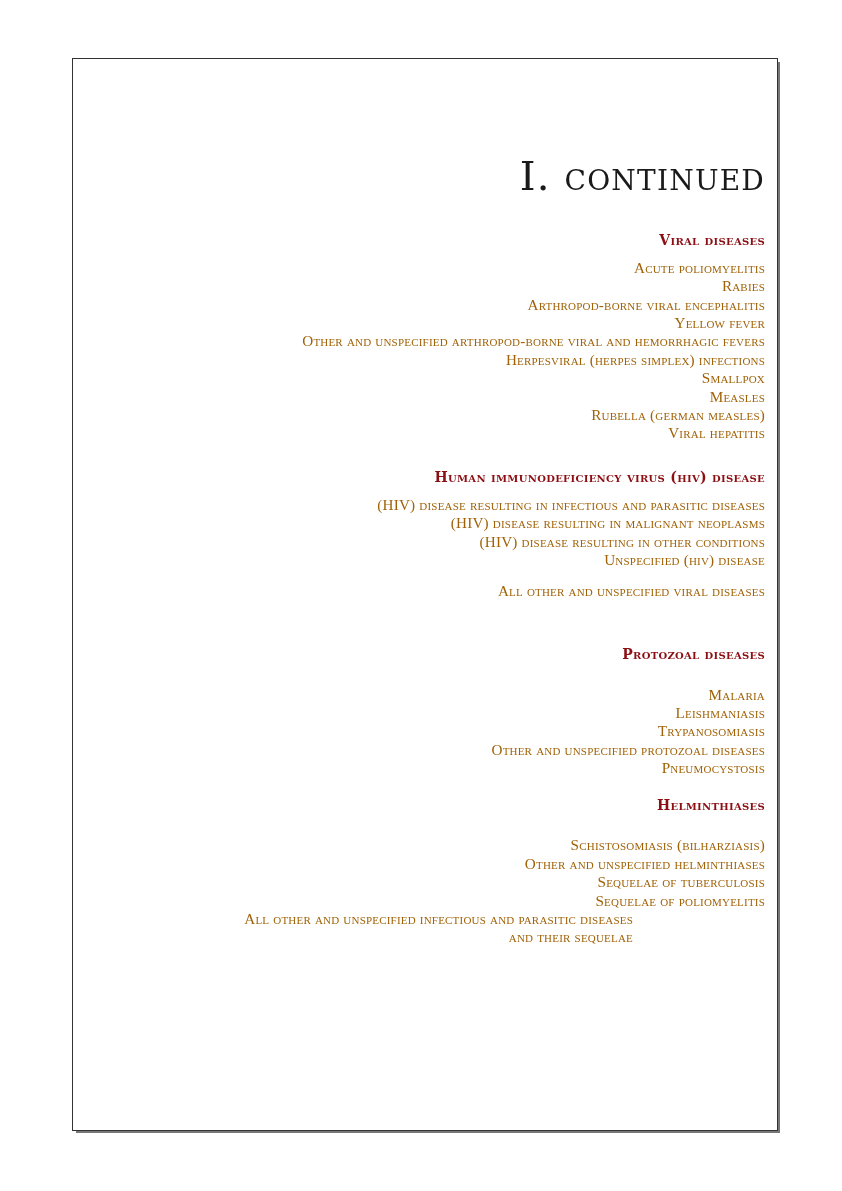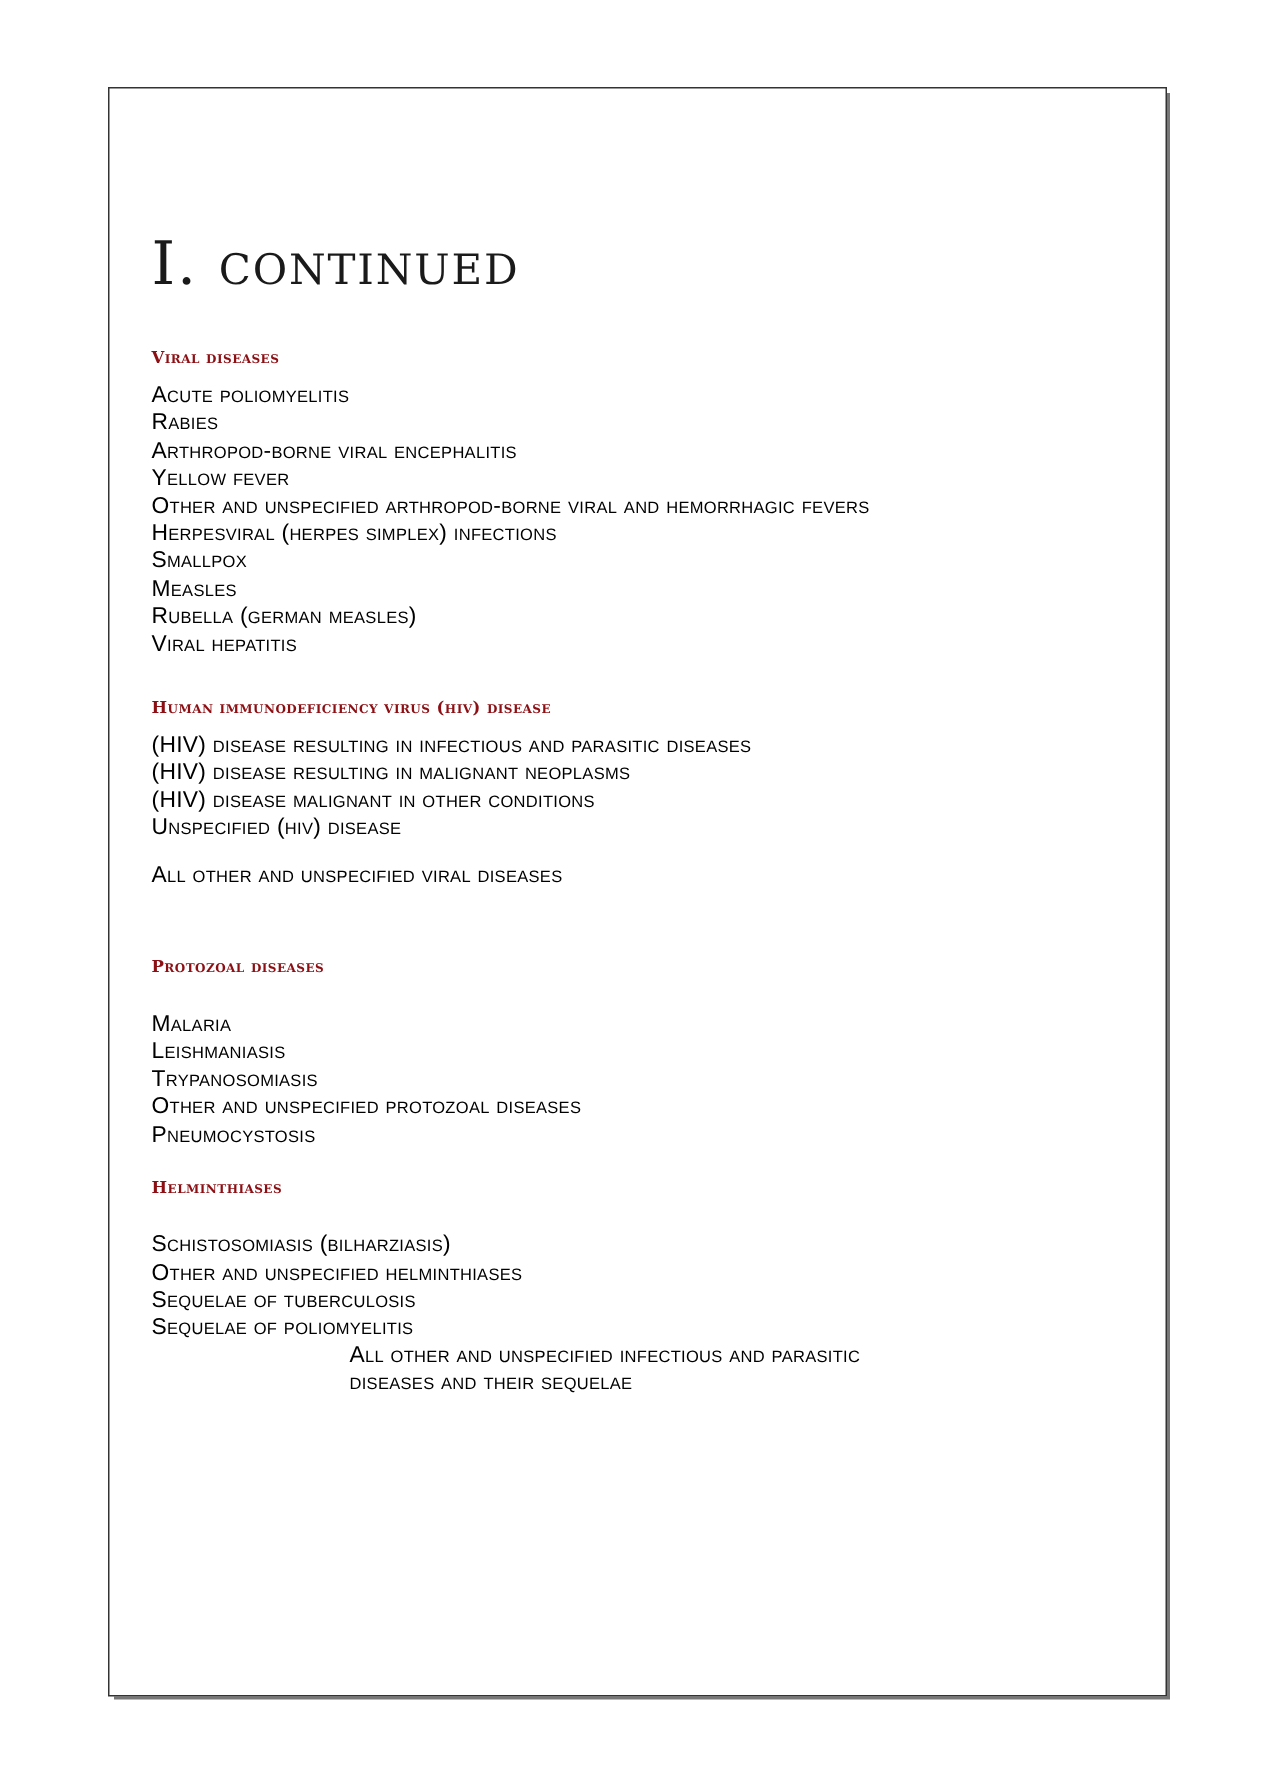--- a/index.html
+++ b/index.html
@@ -28,21 +28,21 @@
   .page-inner {
     position: absolute;
     left: 0;
     top: 0;
     width: 100%;
     height: 100%;
     overflow: hidden;
   }
   .content {
     padding: 95px 12px 40px 28px;
-    text-align: left;
+    text-align: right;
   }
   .doc-title {
     font-family: "DejaVu Serif", serif;
     font-size: 40px;
     letter-spacing: 1.2px;
     font-weight: 400;
     color: #1a1a1a;
     margin: 0 0 34px 0;
     line-height: 1.1;
     font-variant: small-caps;
@@ -50,35 +50,35 @@
   }
   .doc-title::first-letter {
     text-transform: uppercase;
   }
   .section-heading {
     font-family: "DejaVu Serif", serif;
     font-variant: small-caps;
     text-transform: lowercase;
     font-weight: bold;
     color: #8c0f14;
-    font-size: 11px;
+    font-size: 14px;
     line-height: 1.28;
     margin: 0 0 9px 0;
     letter-spacing: 0.3px;
   }
   .section-heading::first-letter {
     text-transform: uppercase;
   }
   .entry {
-    font-family: Liberation Sans, sans-serif;
+    font-family: Liberation Serif, serif;
     font-variant: small-caps;
     text-transform: lowercase;
     font-size: 15.2px;
     line-height: 1.21;
-    color: #000000;
+    color: #a16207;
     letter-spacing: 0.2px;
   }
   .entry::first-letter {
     text-transform: uppercase;
   }
   .entry.keep-caps {
     text-transform: none;
   }
   .group {
     margin-bottom: 0;
@@ -109,21 +109,21 @@
         <div class="entry">Rubella (German measles)</div>
         <div class="entry">Viral hepatitis</div>
       </div>
 
       <div class="gap-lg"></div>
 
       <div class="group">
         <div class="section-heading">Human immunodeficiency virus (HIV) disease</div>
         <div class="entry keep-caps">(HIV) disease resulting in infectious and parasitic diseases</div>
         <div class="entry keep-caps">(HIV) disease resulting in malignant neoplasms</div>
-        <div class="entry keep-caps">(HIV) disease malignant in other conditions</div>
+        <div class="entry keep-caps">(HIV) disease resulting in other conditions</div>
         <div class="entry">Unspecified (HIV) disease</div>
         <div class="gap-sm"></div>
         <div class="entry">All other and unspecified viral diseases</div>
       </div>
 
       <div class="gap-lg"></div>
 
 
       <div class="gap-md"></div>
 

